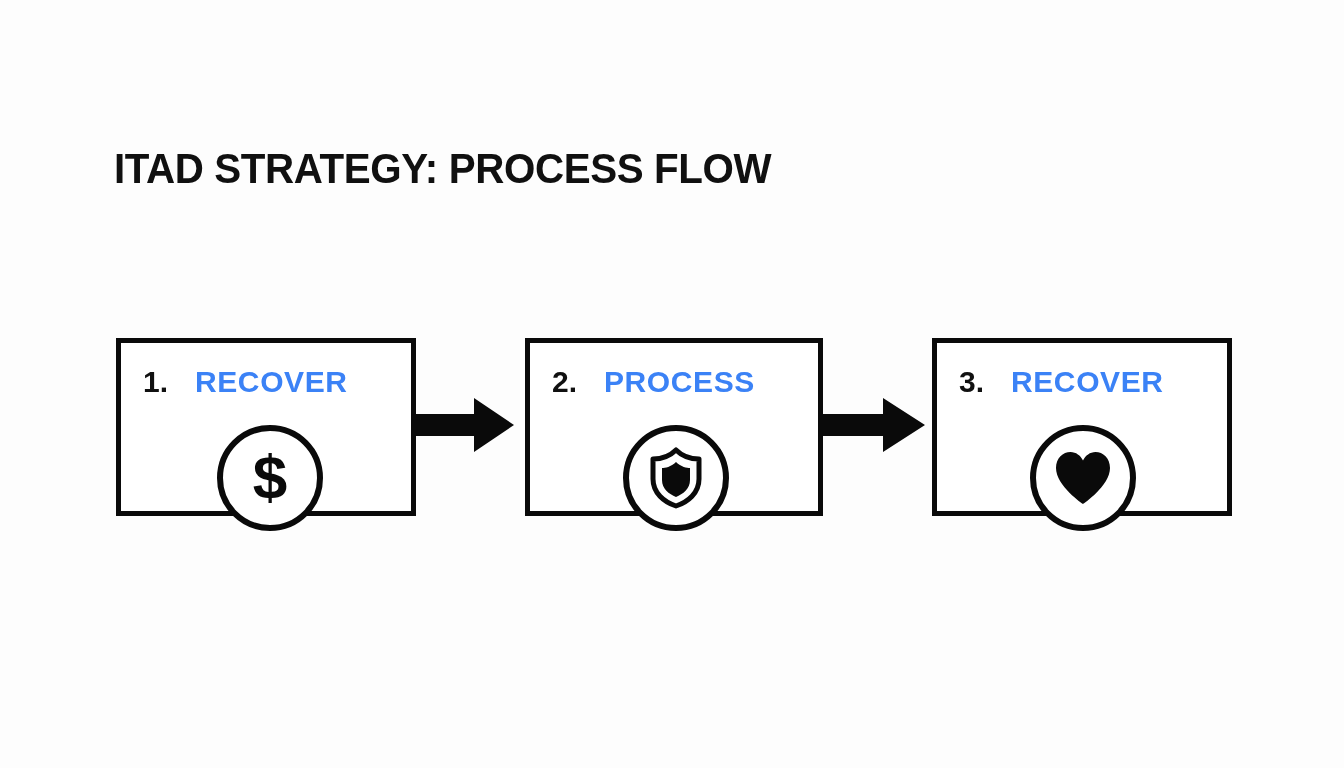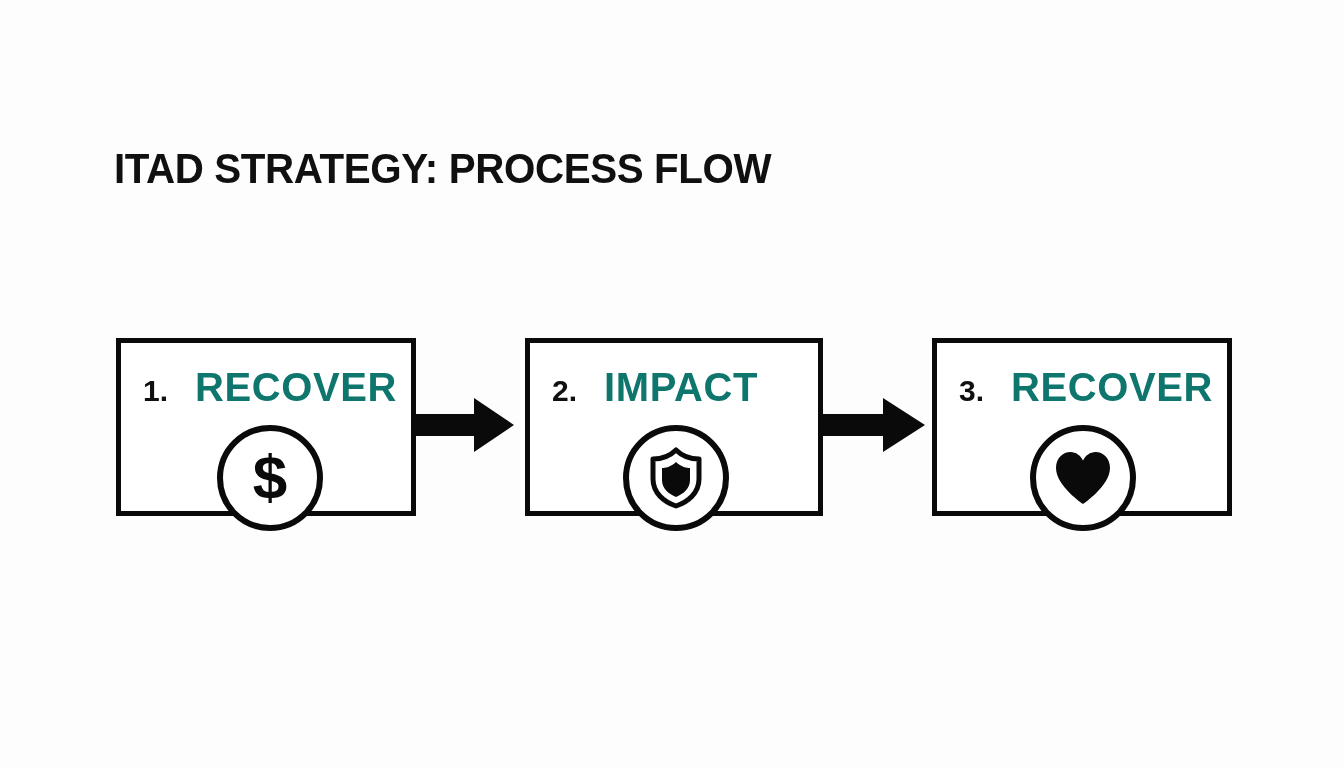--- a/index.html
+++ b/index.html
@@ -70,24 +70,24 @@
   }
   .step-num {
     font-size: 30px;
     font-weight: 700;
     letter-spacing: 0px;
     color: #101010;
     width: 52px;
     display: inline-block;
   }
   .step-label {
-    font-size: 40px;
+    font-size: 30px;
     font-weight: 700;
     letter-spacing: 0.6px;
-    color: #0f766e;
+    color: #3b82f6;
   }
 
   
   .icon-badge {
     position: absolute;
     width: 106px;
     height: 106px;
     border-radius: 50%;
     background: #ffffff;
     border: 6px solid #0a0a0a;
@@ -135,21 +135,21 @@
     <div class="step-box s1">
       <div class="step-head">
         <span class="step-num">1.</span>
         <span class="step-label">RECOVER</span>
       </div>
     </div>
 
     <div class="step-box s2">
       <div class="step-head">
         <span class="step-num">2.</span>
-        <span class="step-label">IMPACT</span>
+        <span class="step-label">PROCESS</span>
       </div>
     </div>
 
     <div class="step-box s3">
       <div class="step-head">
         <span class="step-num">3.</span>
         <span class="step-label">RECOVER</span>
       </div>
     </div>
 

